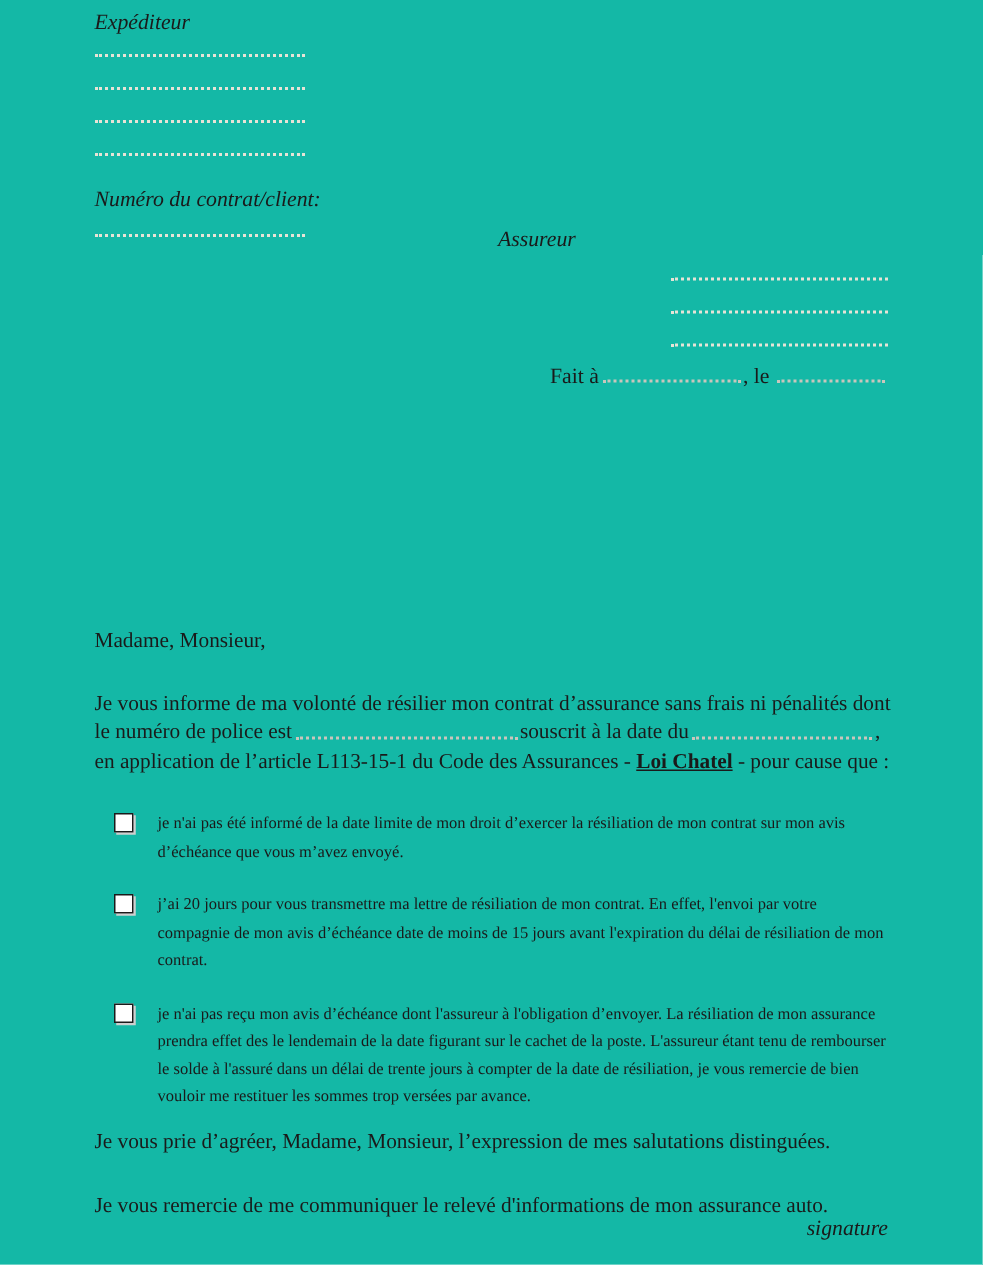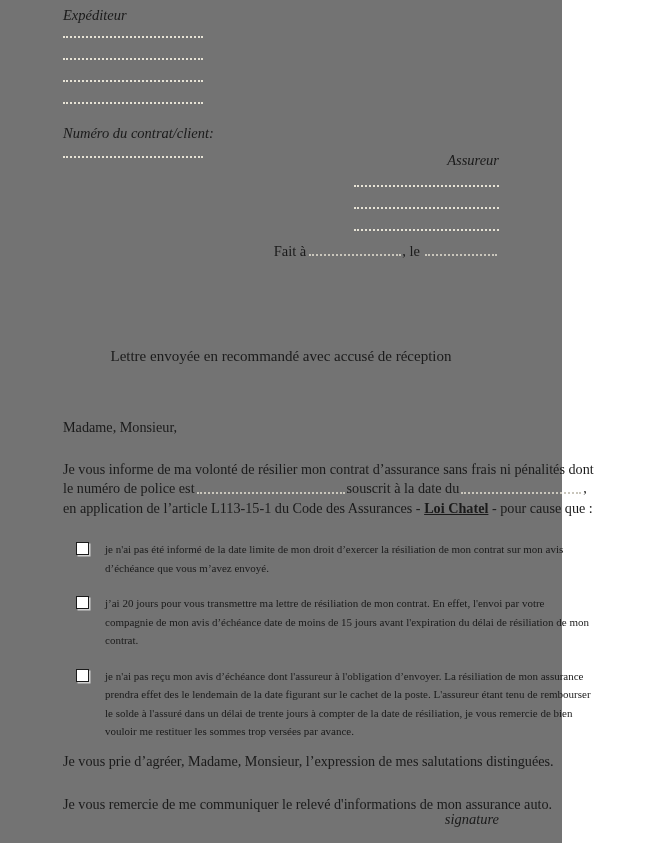--- a/index.html
+++ b/index.html
@@ -12,23 +12,23 @@
     height: 843px;
     font-family: "Liberation Serif", "DejaVu Serif", serif;
     color: #1a1a1a;
     position: relative;
     overflow: hidden;
   }
 
   .page {
     position: absolute;
     left: 0; top: 0;
-    width: 562px;
+    width: 655px;
     height: 843px;
-    background: #737373;
+    background: #14b8a6;
   }
 
   
   .dotline {
     border-bottom: 2px dotted #e7e3d6;
     height: 0;
   }
 
   
   .sender-block {
@@ -58,21 +58,21 @@
     width: 140px;
     margin-top: 14px;
   }
 
   
   .insurer-block {
     position: absolute;
     right: 63px;
     top: 151px;
     width: 260px;
-    text-align: right;
+    text-align: left;
   }
   .insurer-lines {
     margin-top: 16px;
   }
   .insurer-lines .dotline {
     width: 145px;
     margin-left: auto;
     margin-bottom: 20px;
   }
 
@@ -216,21 +216,20 @@
     </div>
   </div>
 
   <div class="faita-row">
     <span class="txt">Fait à</span>
     <span class="faita-blank-1"></span>
     <span class="txt">, le</span>
     <span class="faita-blank-2"></span>
   </div>
 
-  <div class="doc-subtitle">Lettre envoyée en recommandé avec accusé de réception</div>
 
   <div class="body-wrap">
     <div class="salutation">Madame, Monsieur,</div>
 
     <div class="para">
       <span>Je vous informe de ma volonté de résilier mon contrat d’assurance sans frais ni pénalités dont le numéro de police est</span><span class="inline-blank blank-police"></span><span>souscrit à la date du</span><span class="inline-blank blank-date"></span><span>,</span>
       <span>en application de l’article L113-15-1 du Code des Assurances -</span>
       <b class="loi">Loi Chatel</b>
       <span>- pour cause que :</span>
     </div>

